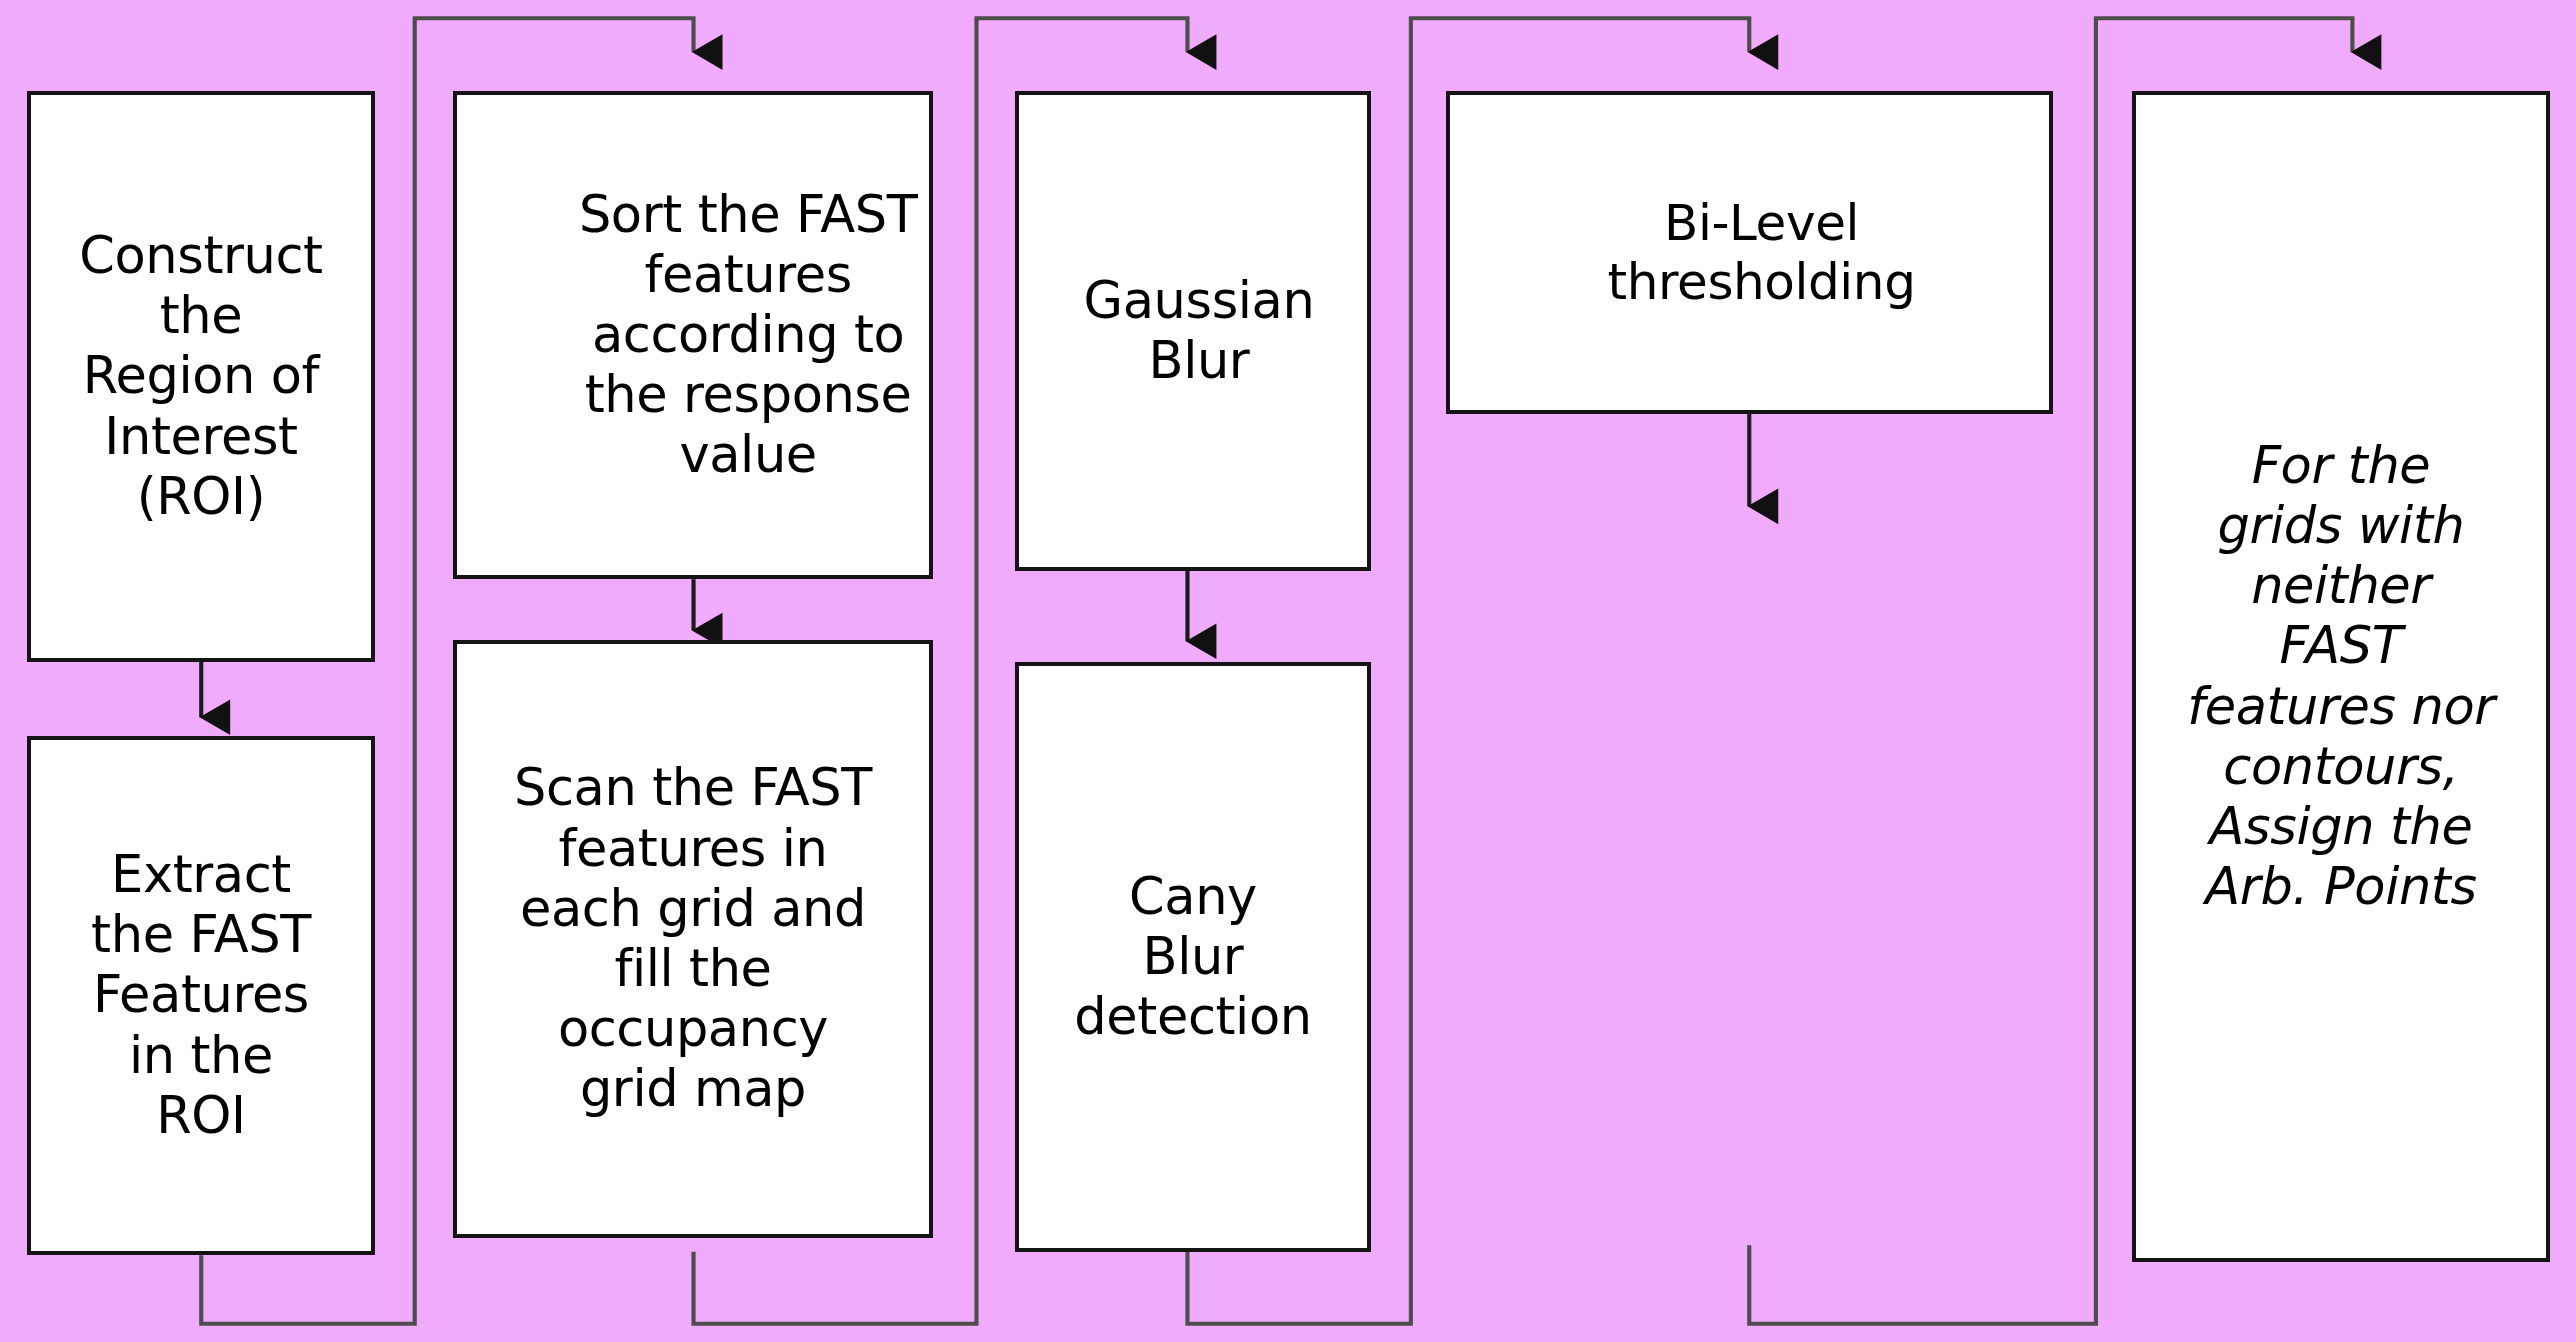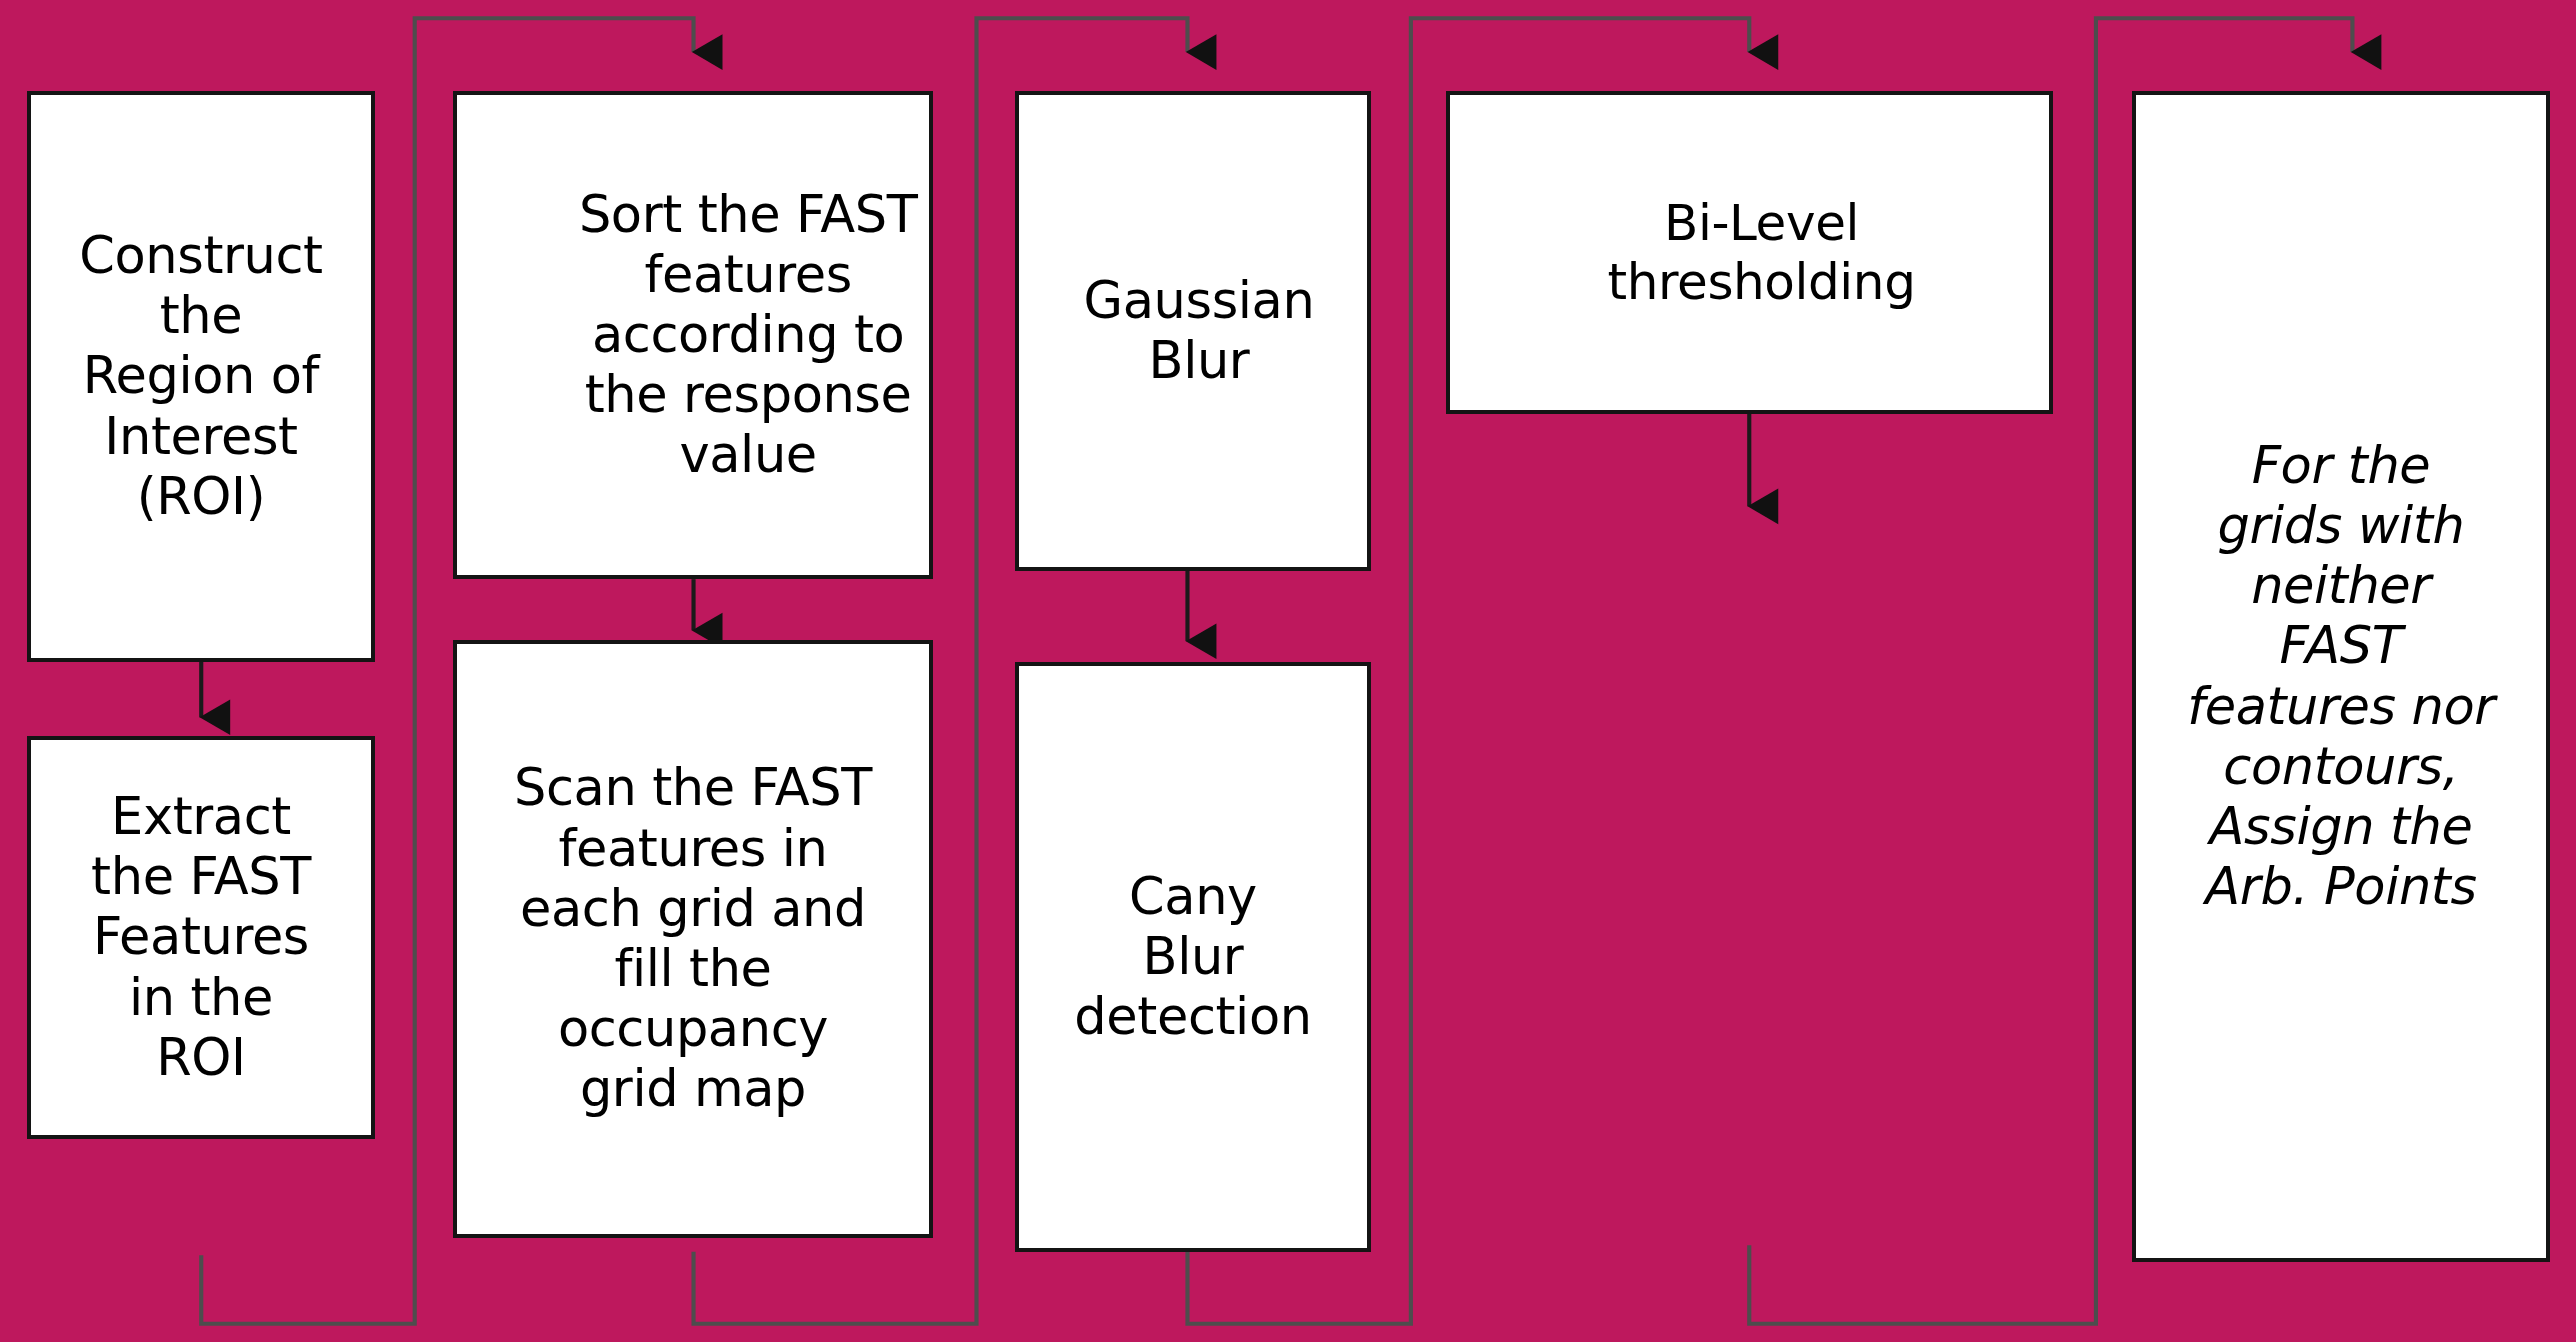--- a/index.html
+++ b/index.html
@@ -4,21 +4,21 @@
 <style>
   html, body {
     margin: 0;
     padding: 0;
     background: #ffffff;
   }
   #canvas {
     position: relative;
     width: 2576px;
     height: 1342px;
-    background: #be185d;
+    background: #f0abfc;
     overflow: hidden;
     font-family: "DejaVu Sans", "Liberation Sans", sans-serif;
   }
   svg.wires {
     position: absolute;
     left: 0;
     top: 0;
     width: 2576px;
     height: 1342px;
     pointer-events: none;
@@ -92,21 +92,21 @@
   </svg>
 
   <div class="node n-construct" style="left:27px; top:91px; width:348px; height:571px;">
     <span class="label">Construct
 the
 Region of
 Interest
 (ROI)</span>
   </div>
 
-  <div class="node" style="left:27px; top:736px; width:348px; height:403px;">
+  <div class="node" style="left:27px; top:736px; width:348px; height:519px;">
     <span class="label">Extract
 the FAST
 Features
 in the
 ROI</span>
   </div>
 
   <div class="node" style="left:453px; top:91px; width:480px; height:488px;justify-content:flex-end;">
     <span class="label">Sort the FAST
 features

